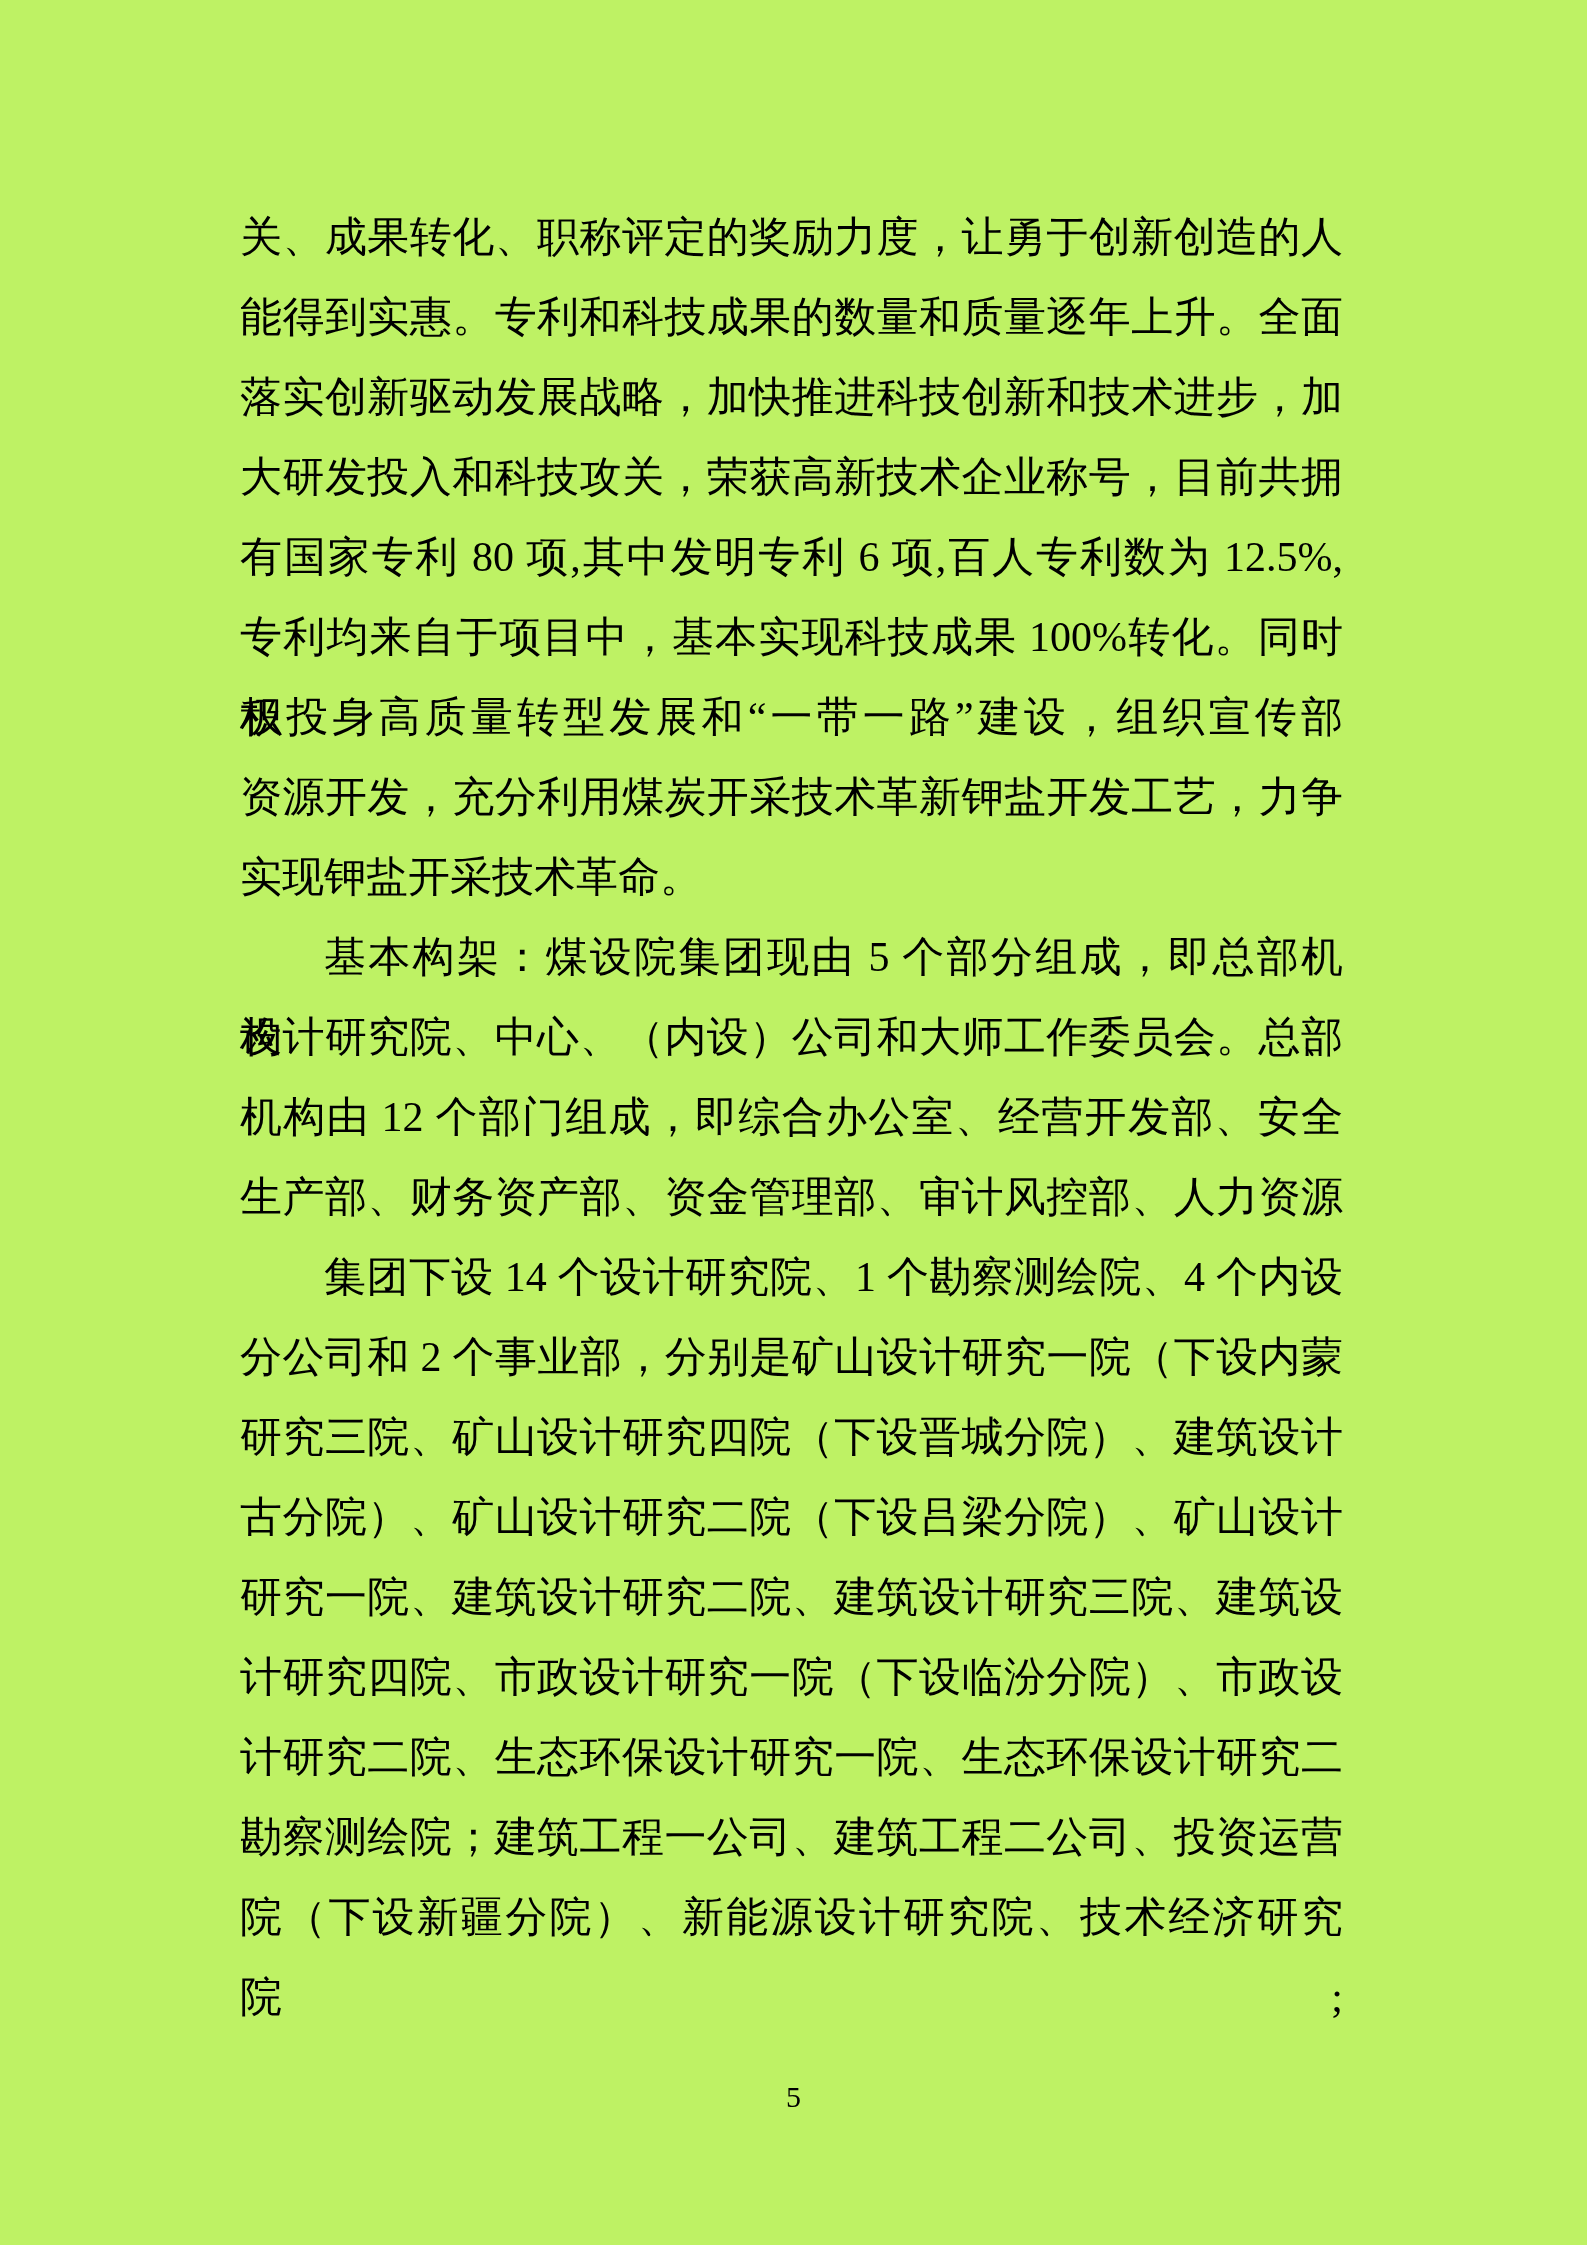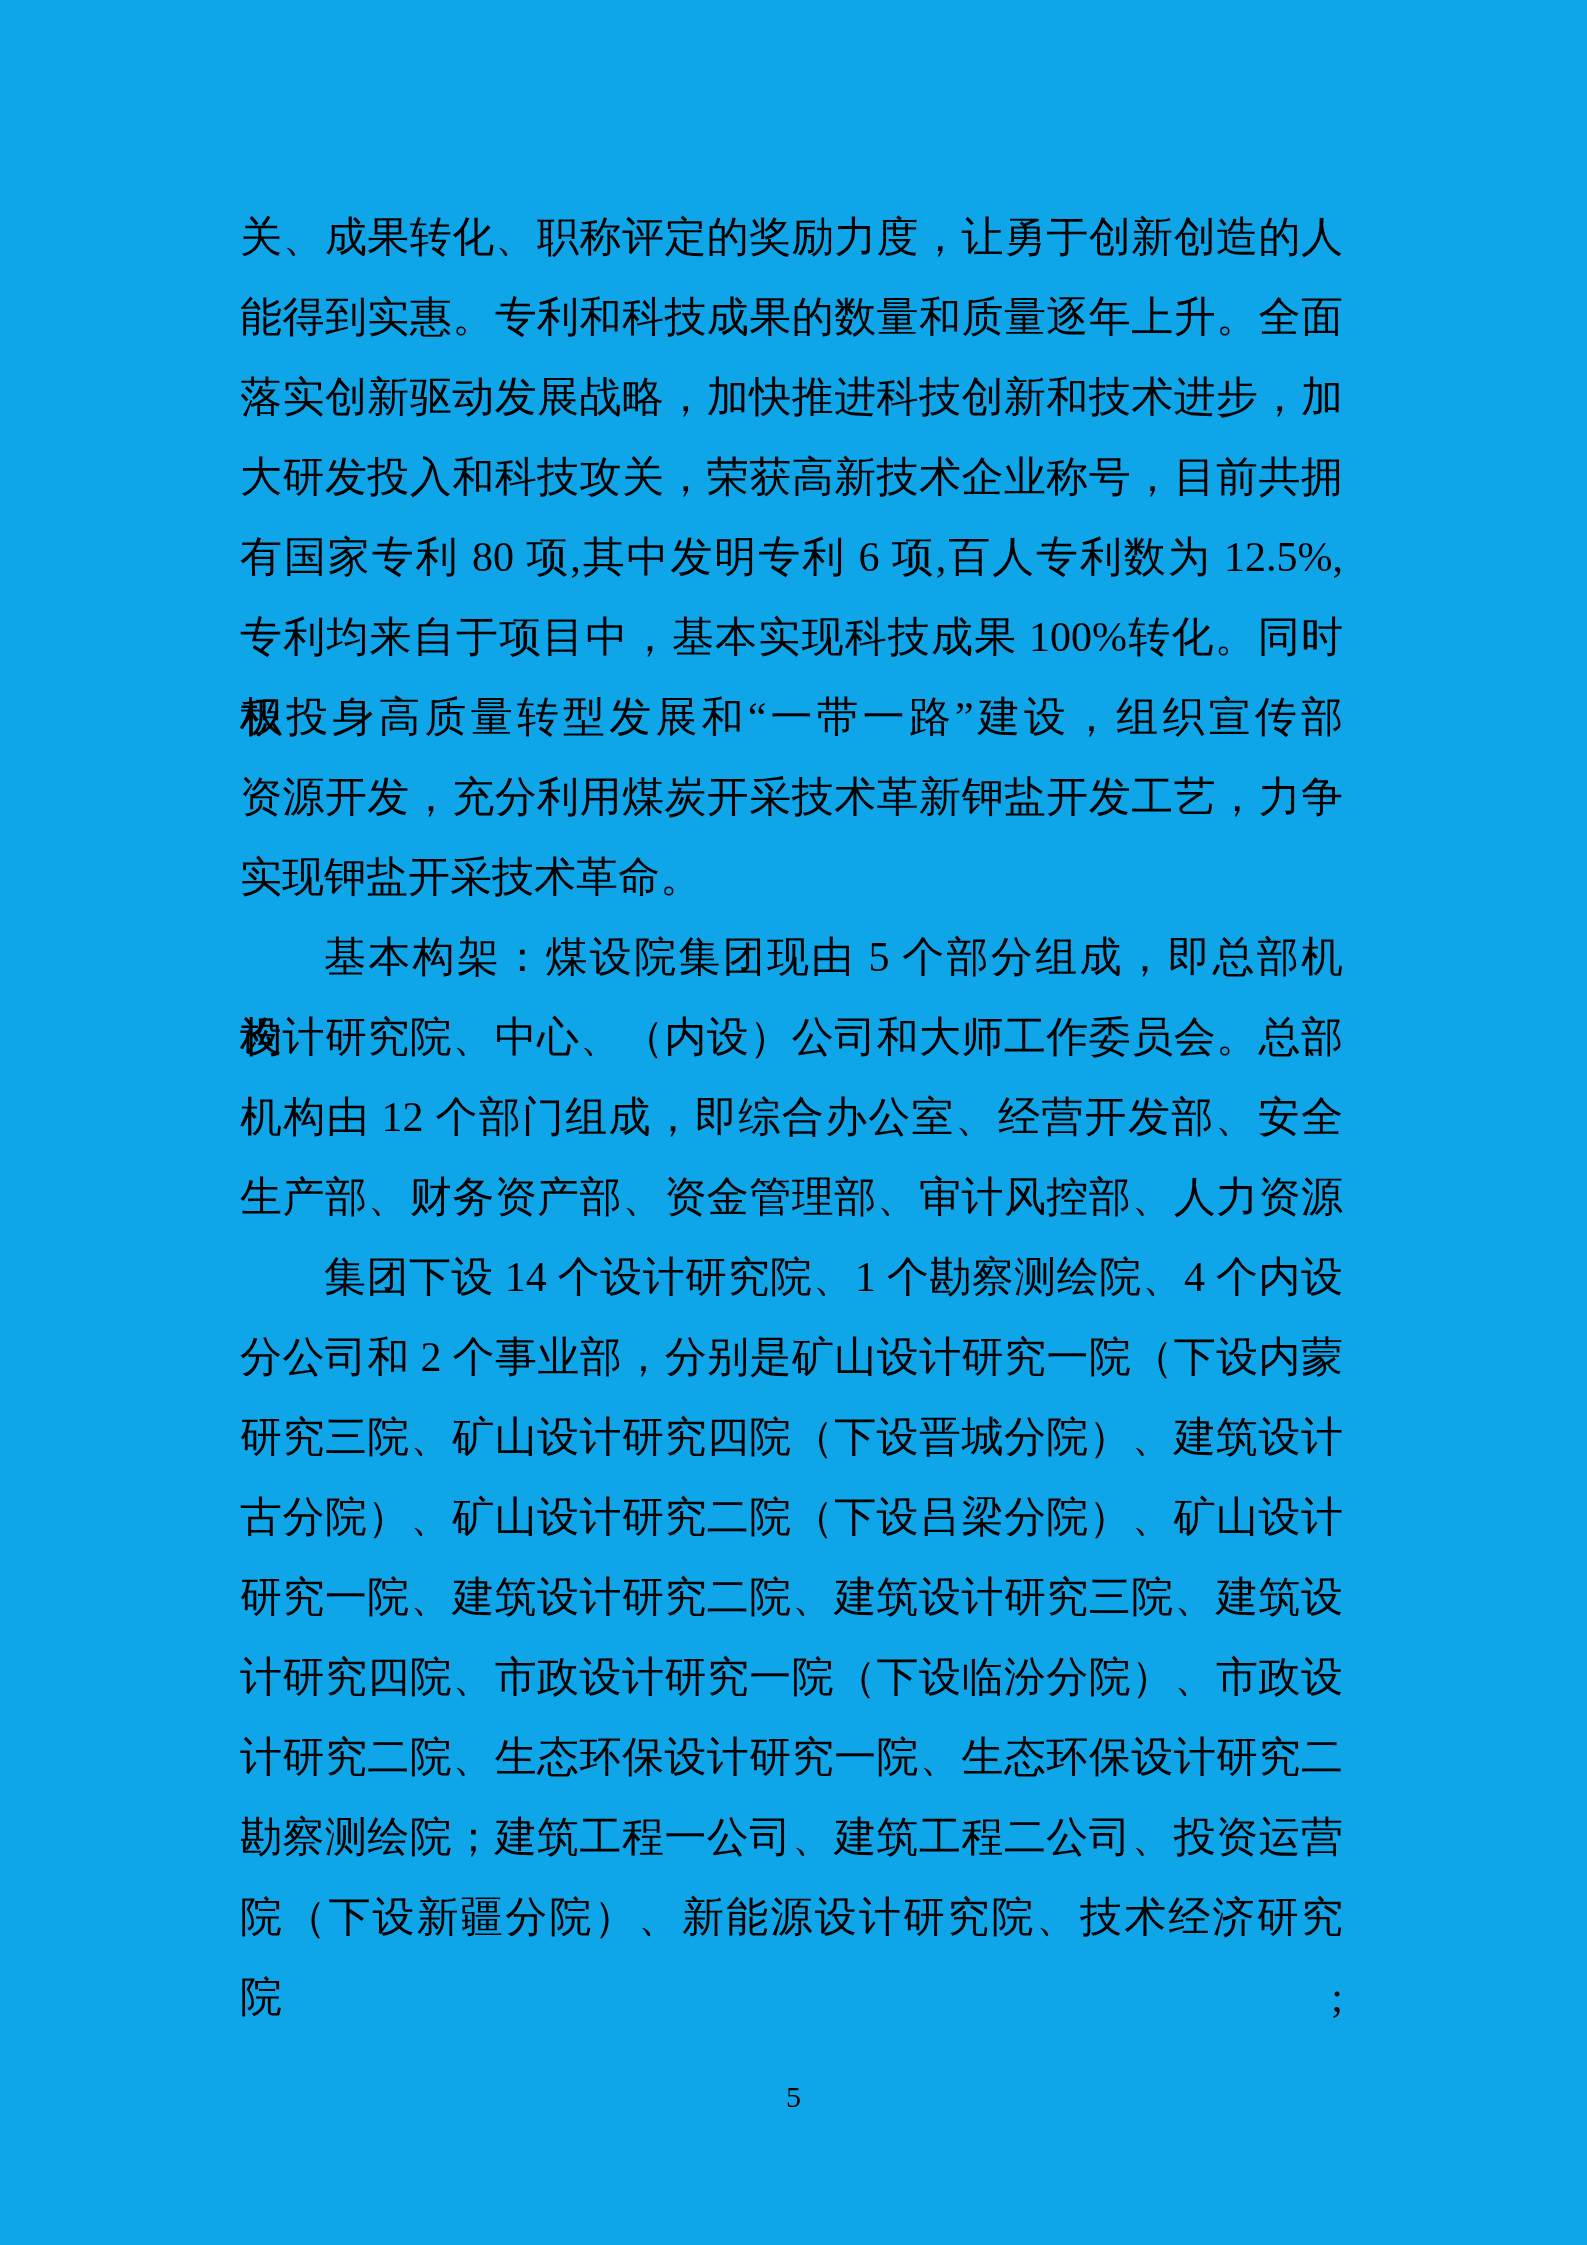--- a/index.html
+++ b/index.html
@@ -4,21 +4,21 @@
 <style>
   html, body {
     margin: 0;
     padding: 0;
     background: #ffffff;
   }
   .page {
     position: relative;
     width: 1587px;
     height: 2245px;
-    background: #0ea5e9;
+    background: #bef264;
     overflow: hidden;
     font-family: "Liberation Serif", "DejaVu Serif", serif;
     color: #000000;
   }
   .text-block {
     position: absolute;
     left: 240px;
     top: 197px;
     width: 1103px;
     font-size: 42px;

